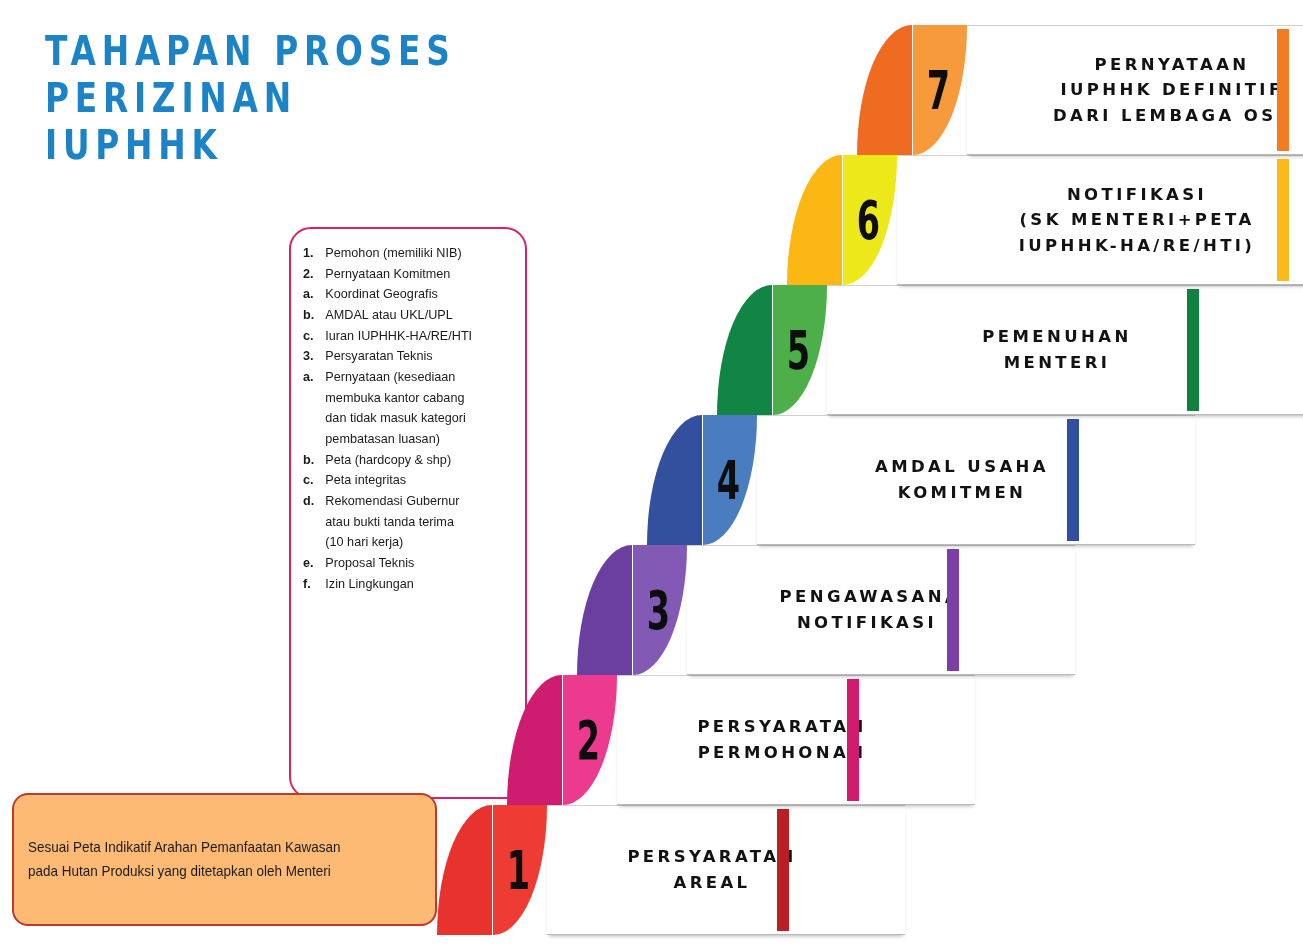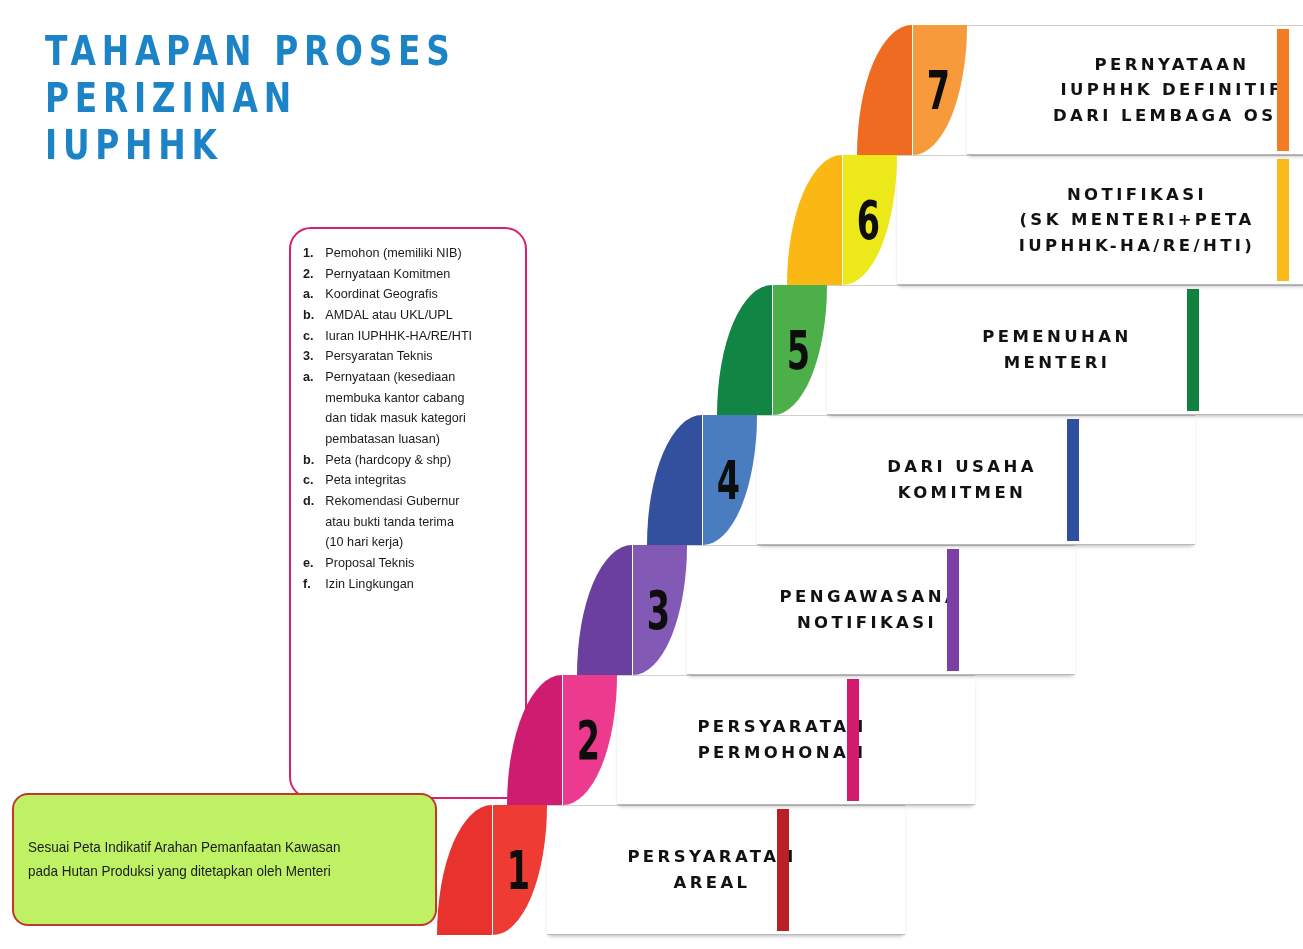--- a/index.html
+++ b/index.html
@@ -157,21 +157,21 @@
 
   
   #area-note {
     position: absolute;
     left: 12px;
     top: 793px;
     width: 425px;
     height: 133px;
     border: 2.4px solid #C0392B;
     border-radius: 16px;
-    background: #bef264;
+    background: #fdba74;
     box-sizing: border-box;
     display: flex;
     align-items: center;
     padding: 10px 14px;
     z-index: 7;
   }
   #area-note-text {
     font-family: "Liberation Sans", sans-serif;
     font-size: 14.2px;
     line-height: 1.65;
@@ -220,21 +220,21 @@
       </div>
       <div class="accent-bar" style="left: 370px; background: rgb(123, 63, 166);"></div>
       <div class="leaf">
         <div class="leaf-left" style="background: rgb(107, 63, 160);"></div>
         <div class="leaf-right" style="background: rgb(130, 89, 181);"></div>
         <div class="leaf-num">3</div>
       </div>
     </div>
     <div class="step" style="left: 647px; top: 415px; z-index: 13;">
       <div class="panel" style="width: 438px;">
-        <div class="panel-label">DARI USAHA
+        <div class="panel-label">AMDAL USAHA
 KOMITMEN</div>
       </div>
       <div class="accent-bar" style="left: 420px; background: rgb(47, 79, 160);"></div>
       <div class="leaf">
         <div class="leaf-left" style="background: rgb(51, 80, 159);"></div>
         <div class="leaf-right" style="background: rgb(74, 124, 192);"></div>
         <div class="leaf-num">4</div>
       </div>
     </div>
     <div class="step" style="left: 717px; top: 285px; z-index: 14;">

